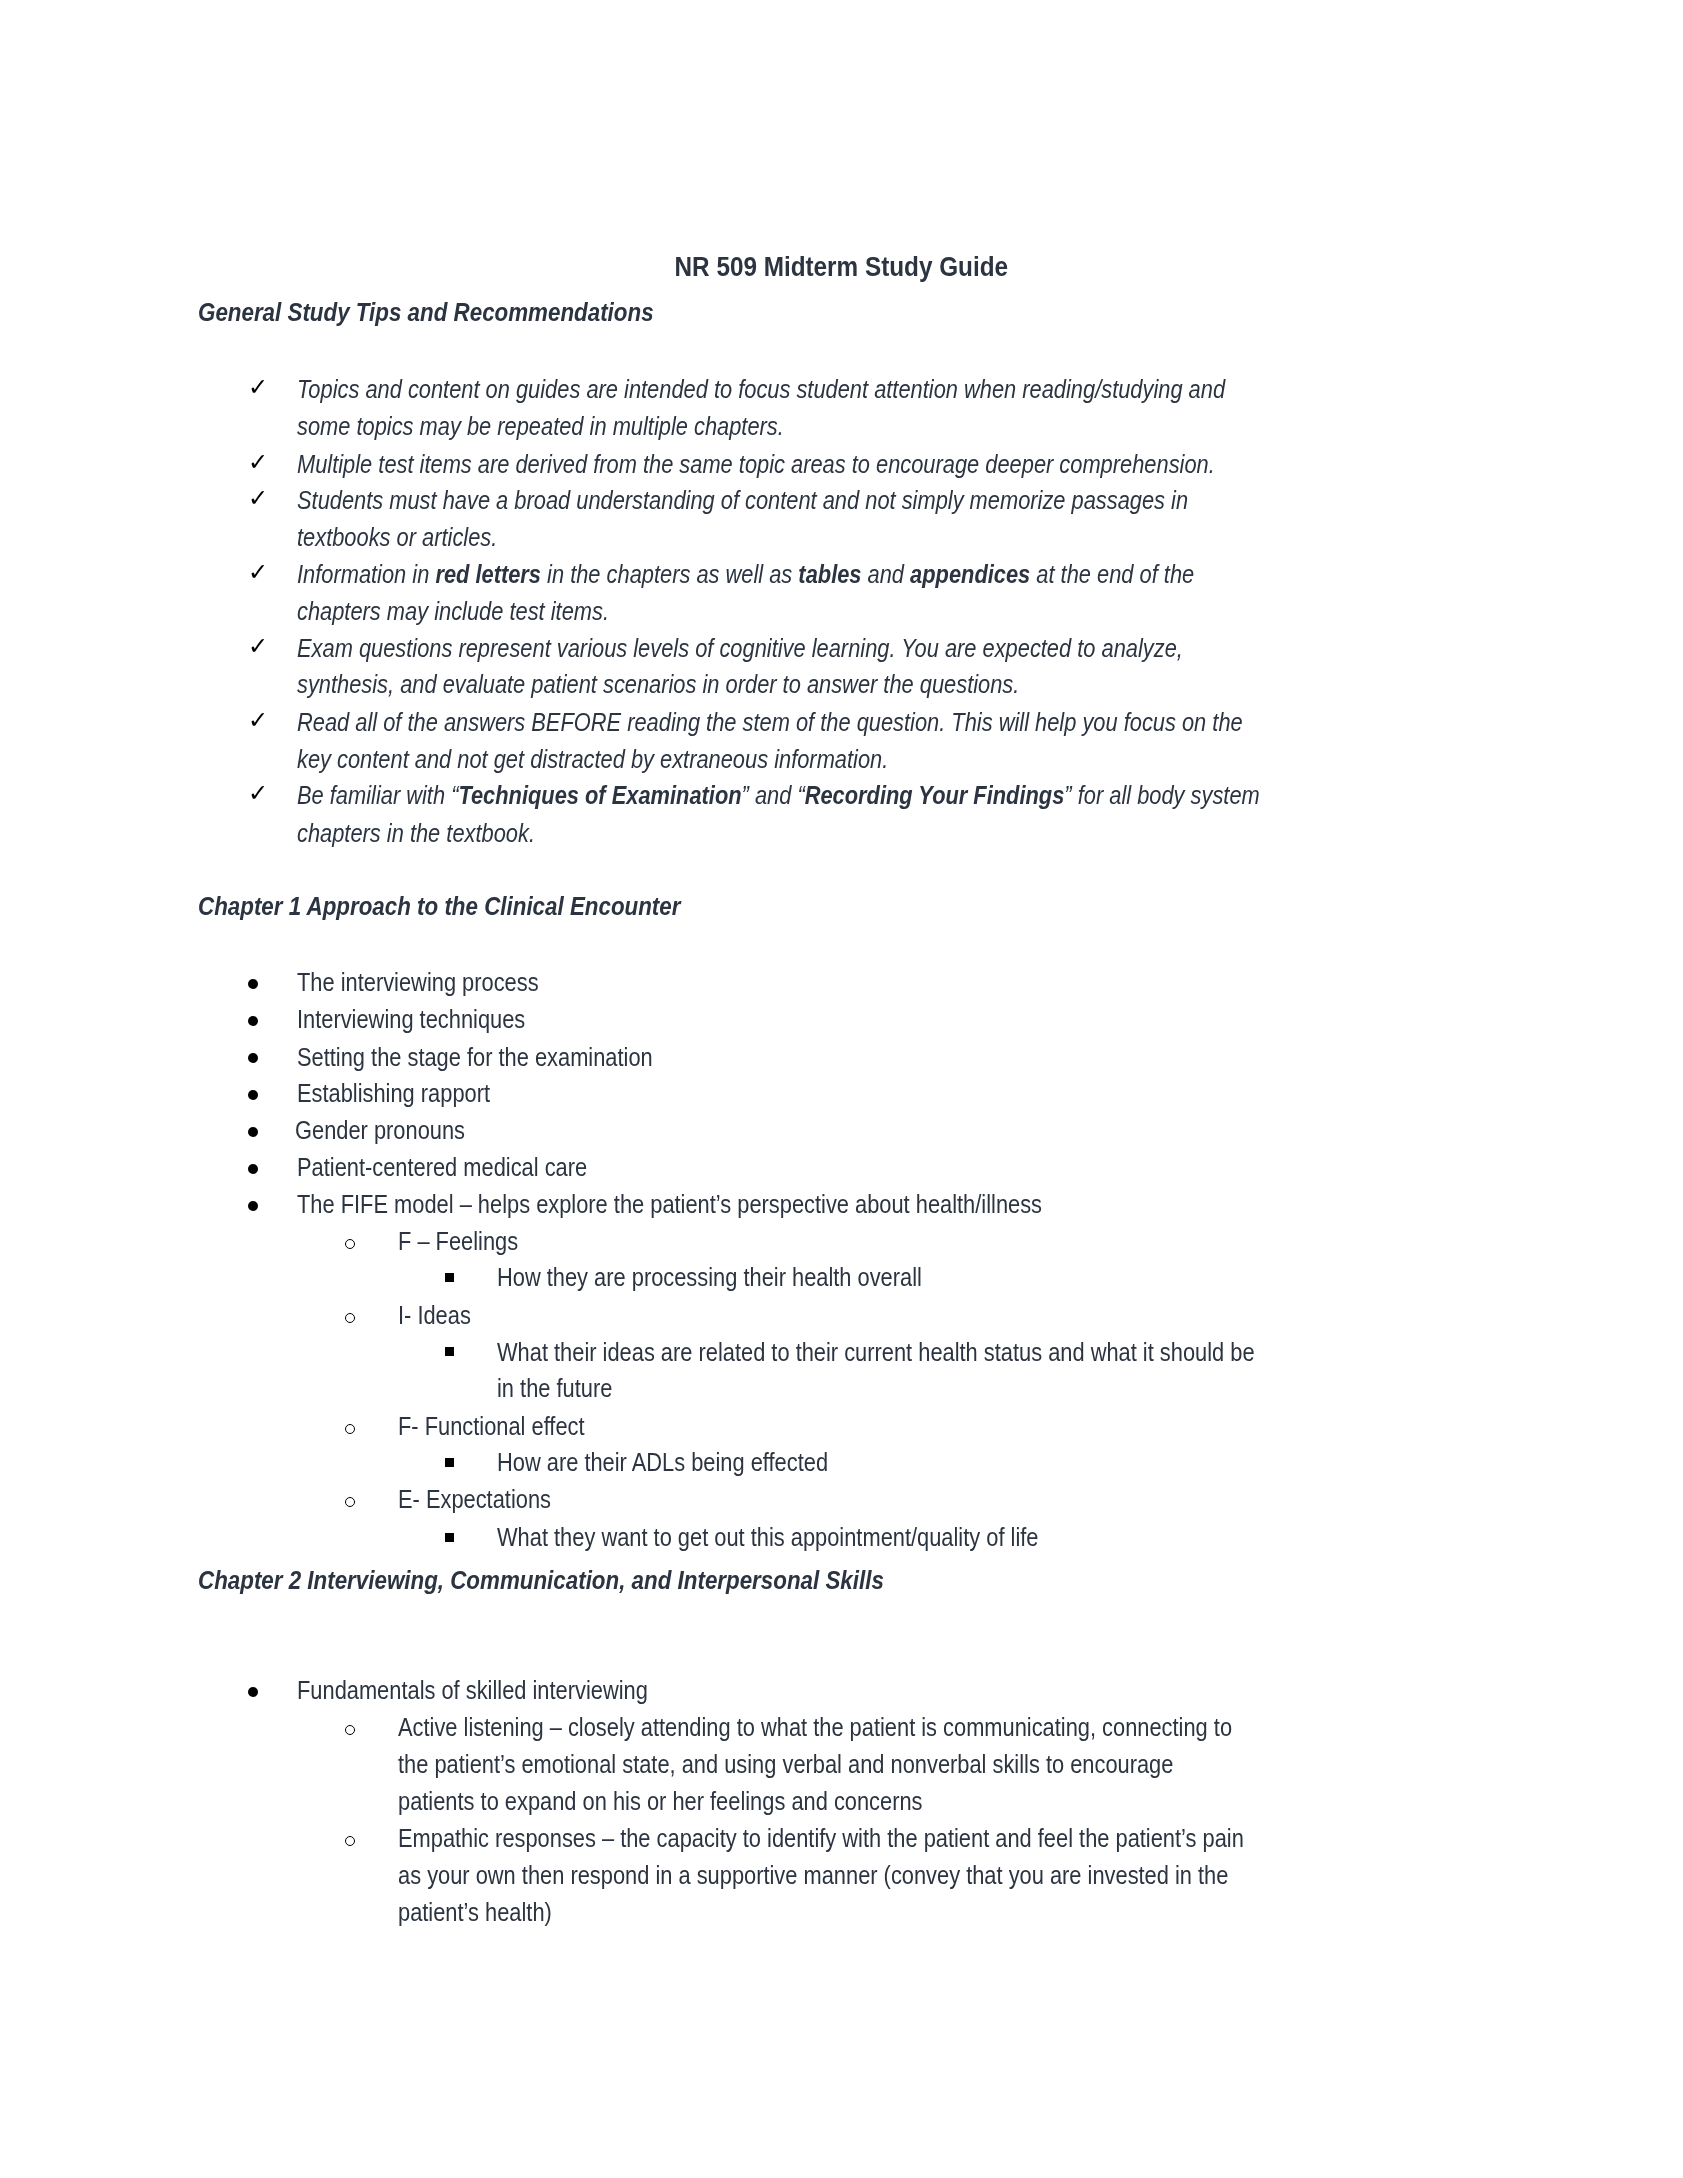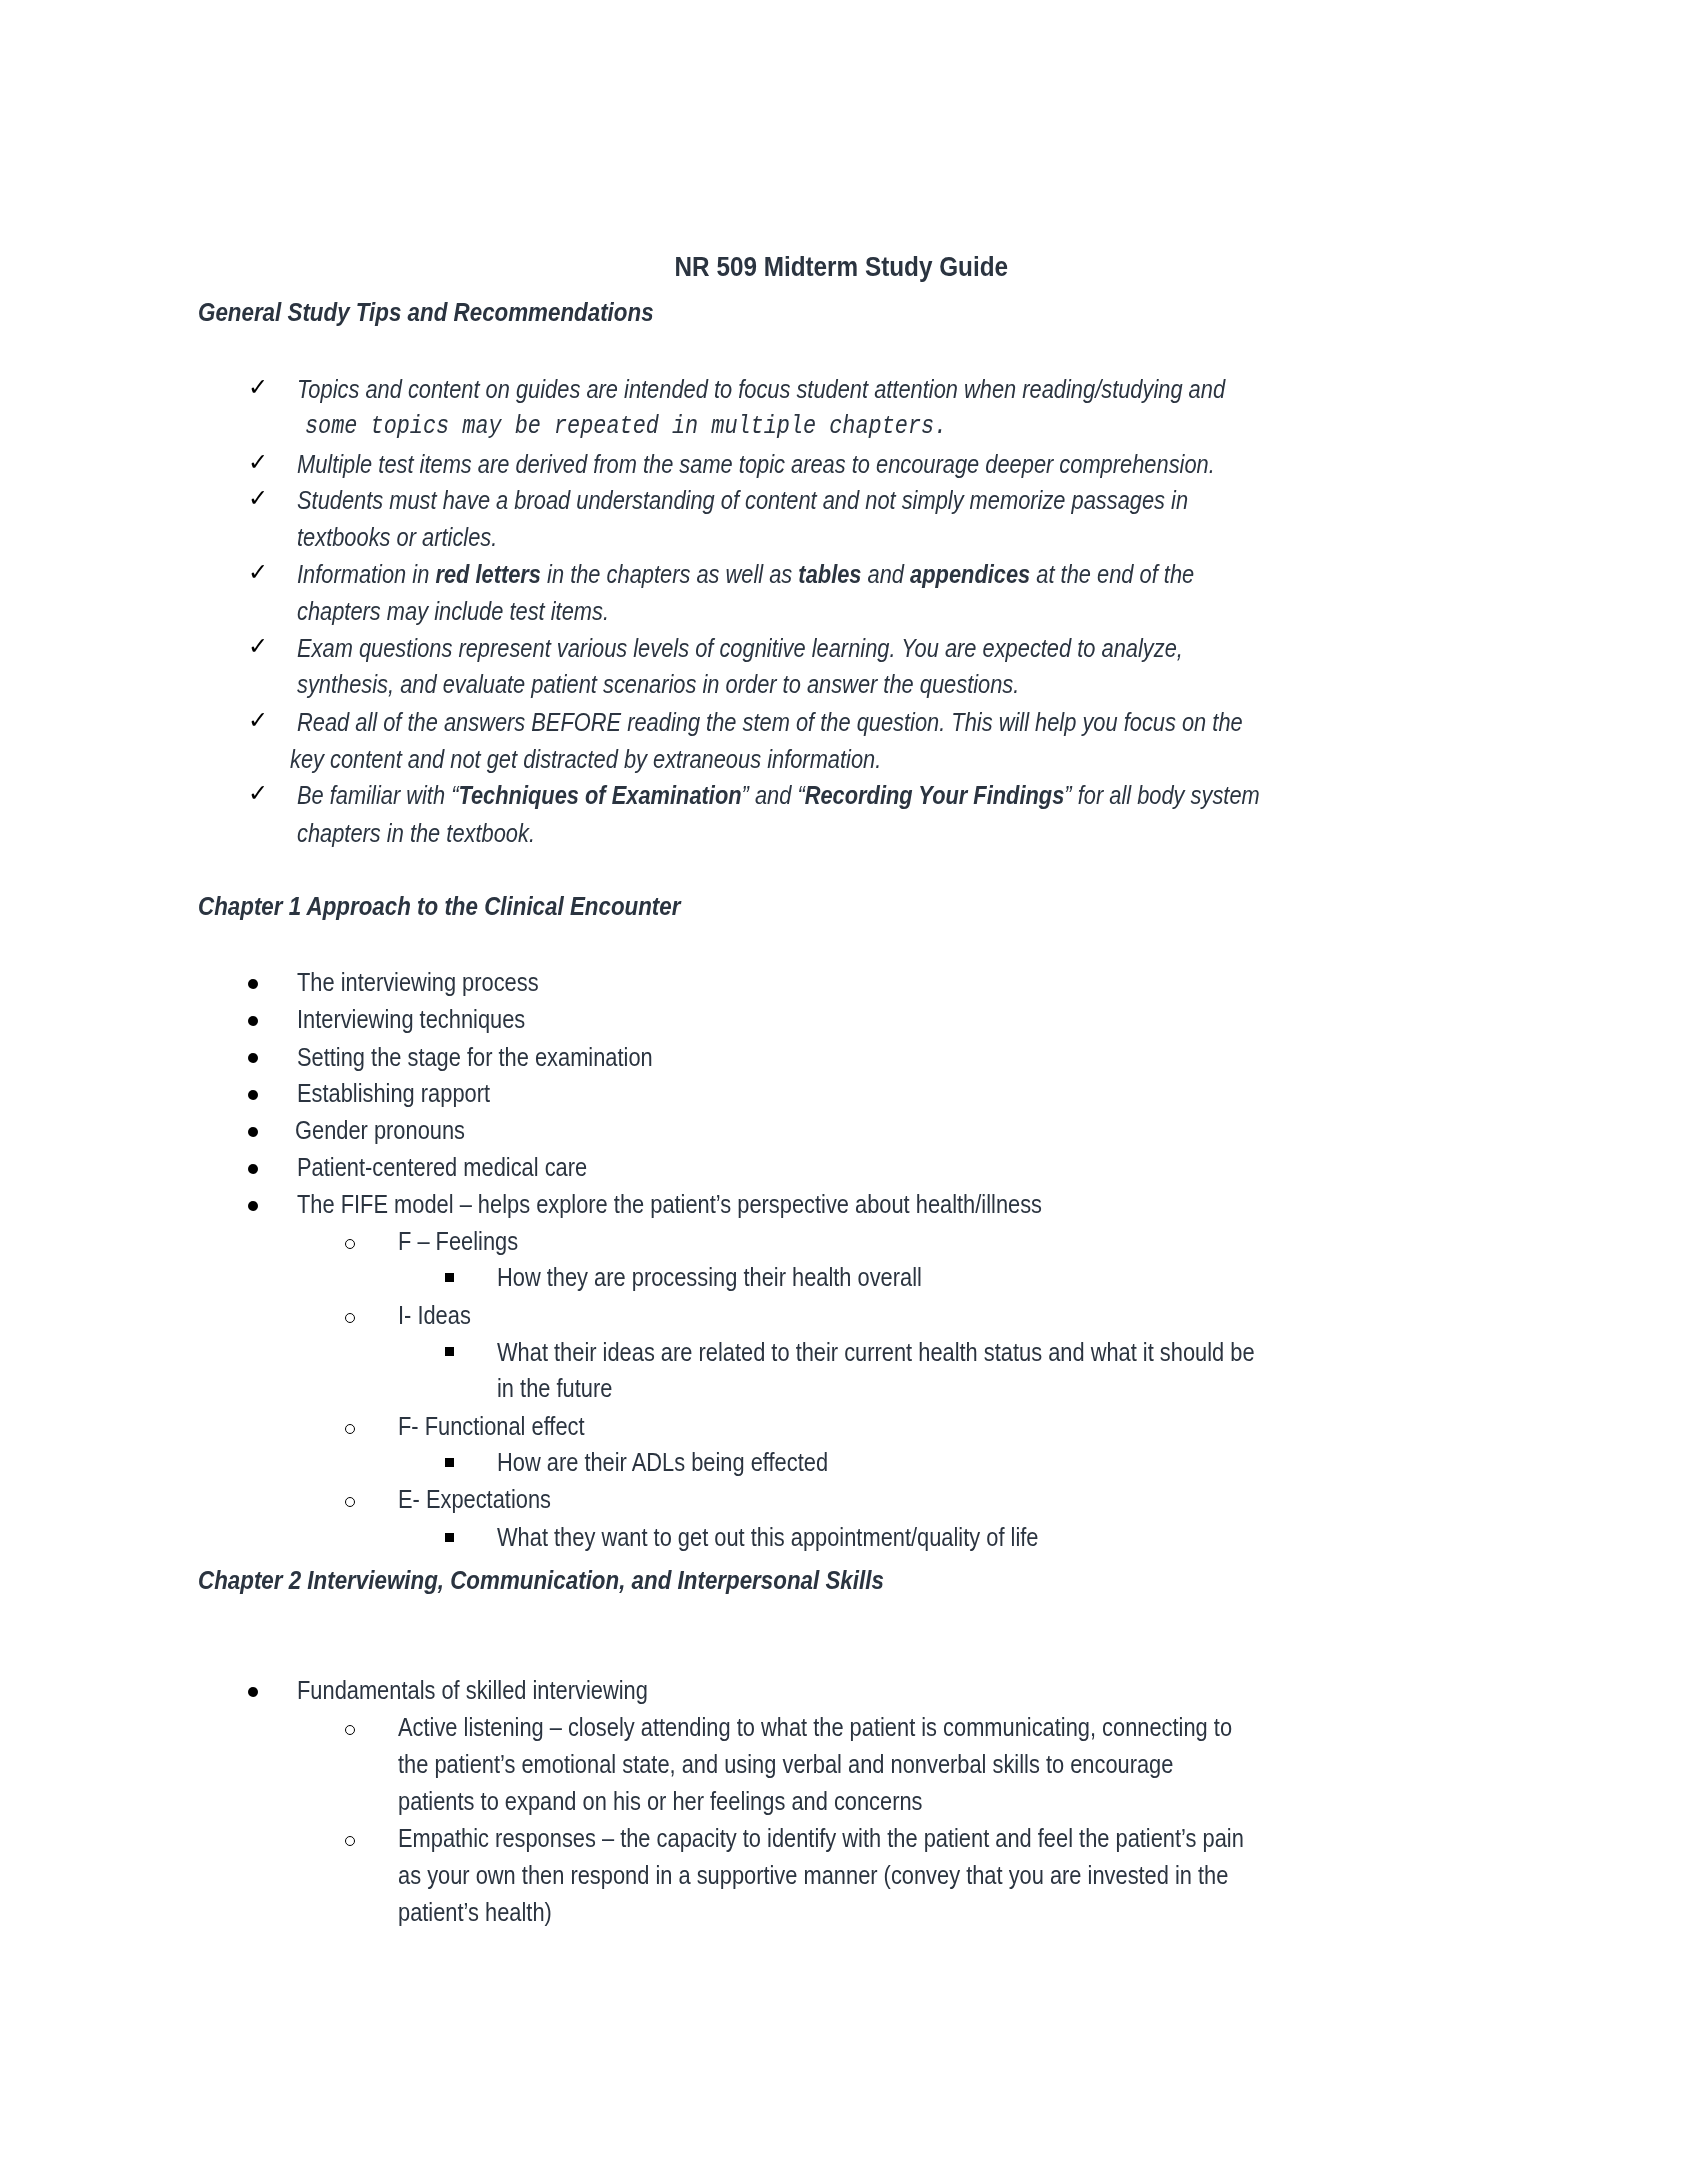--- a/index.html
+++ b/index.html
@@ -41,21 +41,21 @@
     <span>NR 509 Midterm Study Guide</span>
   </div>
 
   <div class="heading" style="top:294px;">
     <span>General Study Tips and Recommendations</span>
   </div>
   <div id="general-list">
       <div>
         <span class="marker check" style="left: 248px; top: 369px;">✓</span>
         <div class="line ital" style="left: 297px; top: 371px;"><span class="txt" style="transform: scaleX(0.84);"><span>Topics and content on guides are intended to focus student attention when reading/studying and</span></span></div>
-        <div class="line ital" style="left: 305px; top: 408px; font-family: Liberation Mono, monospace;"><span class="txt" style="transform: scaleX(0.84);"><span>some topics may be repeated in multiple chapters.</span></span></div>
+        <div class="line ital" style="left: 297px; top: 408px;"><span class="txt" style="transform: scaleX(0.84);"><span>some topics may be repeated in multiple chapters.</span></span></div>
       </div>
       <div>
         <span class="marker check" style="left: 248px; top: 444px;">✓</span>
         <div class="line ital" style="left: 297px; top: 446px;"><span class="txt" style="transform: scaleX(0.84);"><span>Multiple test items are derived from the same topic areas to encourage deeper comprehension.</span></span></div>
       </div>
       <div>
         <span class="marker check" style="left: 248px; top: 480px;">✓</span>
         <div class="line ital" style="left: 297px; top: 482px;"><span class="txt" style="transform: scaleX(0.84);"><span>Students must have a broad understanding of content and not simply memorize passages in</span></span></div>
         <div class="line ital" style="left: 297px; top: 519px;"><span class="txt" style="transform: scaleX(0.84);"><span>textbooks or articles.</span></span></div>
       </div>
@@ -65,21 +65,21 @@
         <div class="line ital" style="left: 297px; top: 593px;"><span class="txt" style="transform: scaleX(0.84);"><span>chapters may include test items.</span></span></div>
       </div>
       <div>
         <span class="marker check" style="left: 248px; top: 628px;">✓</span>
         <div class="line ital" style="left: 297px; top: 630px;"><span class="txt" style="transform: scaleX(0.84);"><span>Exam questions represent various levels of cognitive learning. You are expected to analyze,</span></span></div>
         <div class="line ital" style="left: 297px; top: 666px;"><span class="txt" style="transform: scaleX(0.84);"><span>synthesis, and evaluate patient scenarios in order to answer the questions.</span></span></div>
       </div>
       <div>
         <span class="marker check" style="left: 248px; top: 702px;">✓</span>
         <div class="line ital" style="left: 297px; top: 704px;"><span class="txt" style="transform: scaleX(0.84);"><span>Read all of the answers BEFORE reading the stem of the question. This will help you focus on the</span></span></div>
-        <div class="line ital" style="left: 290px; top: 741px;"><span class="txt" style="transform: scaleX(0.84);"><span>key content and not get distracted by extraneous information.</span></span></div>
+        <div class="line ital" style="left: 297px; top: 741px;"><span class="txt" style="transform: scaleX(0.84);"><span>key content and not get distracted by extraneous information.</span></span></div>
       </div>
       <div>
         <span class="marker check" style="left: 248px; top: 775px;">✓</span>
         <div class="line ital" style="left: 297px; top: 777px;"><span class="txt" style="transform: scaleX(0.84);"><span>Be familiar with “</span><b>Techniques of Examination</b><span>” and “</span><b>Recording Your Findings</b><span>” for all body system</span></span></div>
         <div class="line ital" style="left: 297px; top: 815px;"><span class="txt" style="transform: scaleX(0.84);"><span>chapters in the textbook.</span></span></div>
       </div>
     </div>
 
   <div class="heading" style="top:888px;">
     <span>Chapter 1 Approach to the Clinical Encounter</span>

